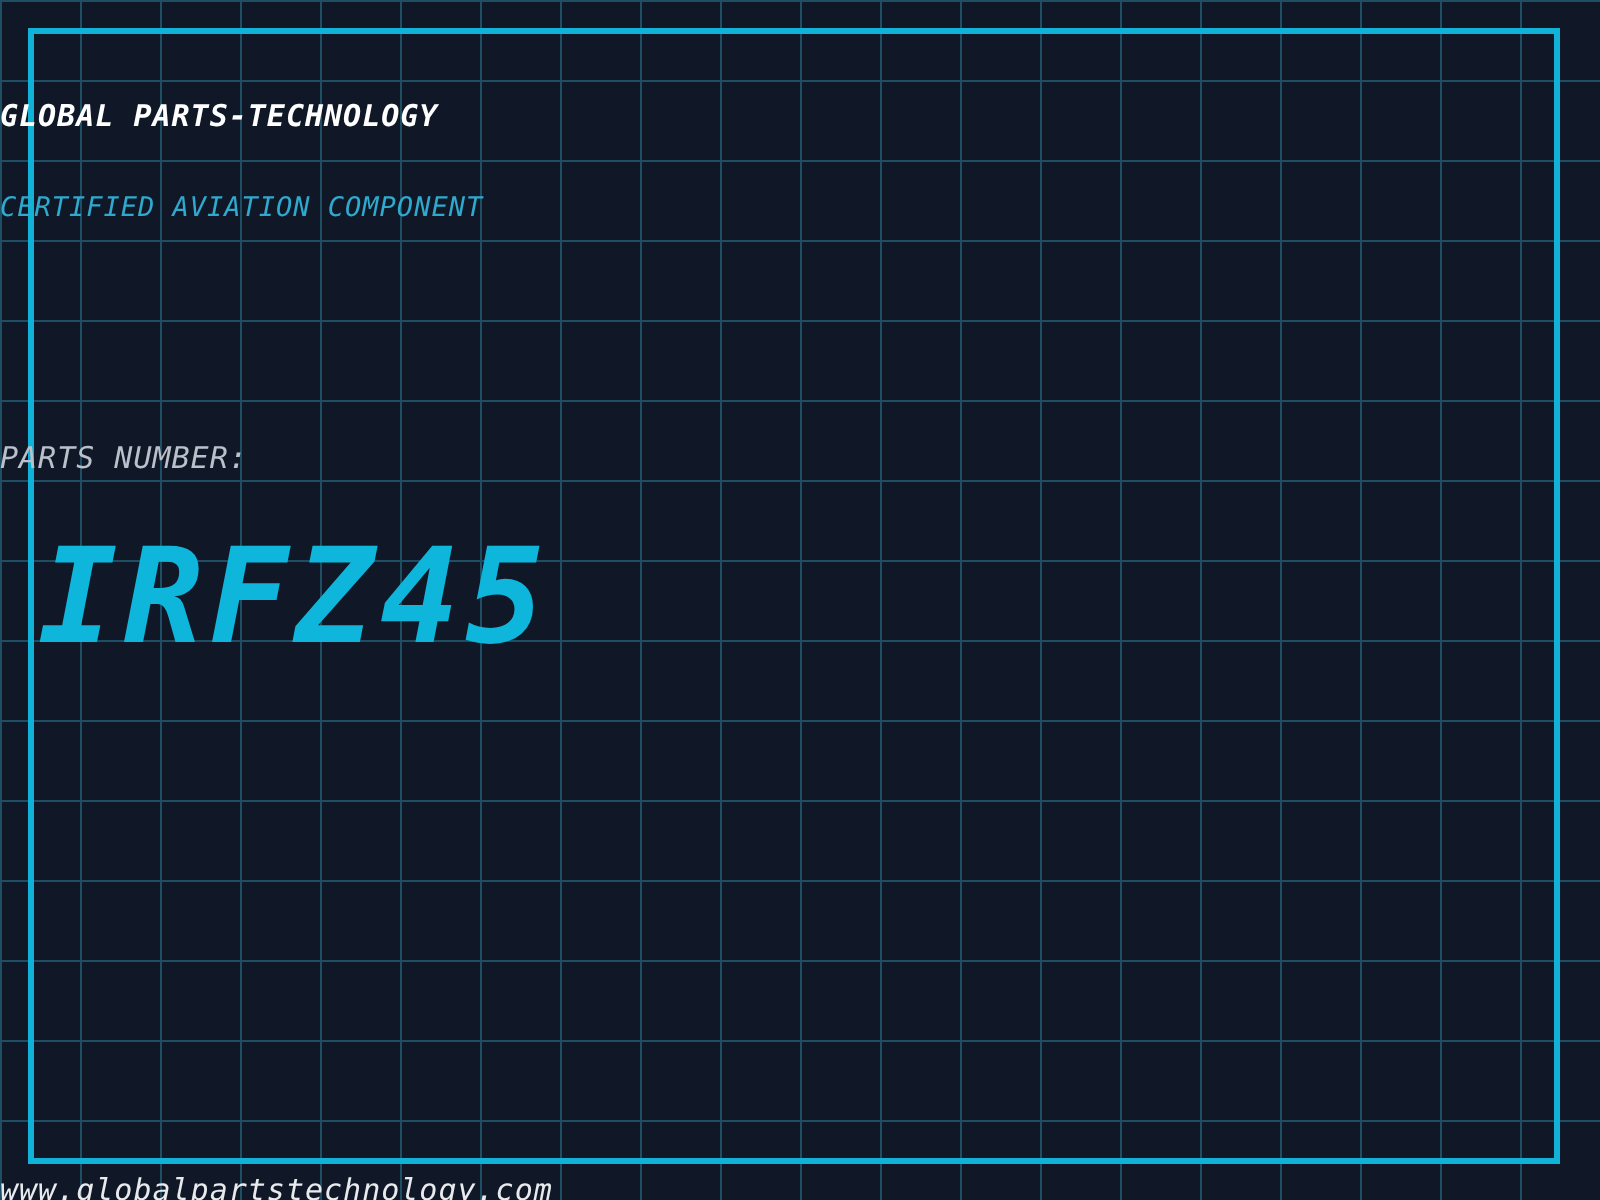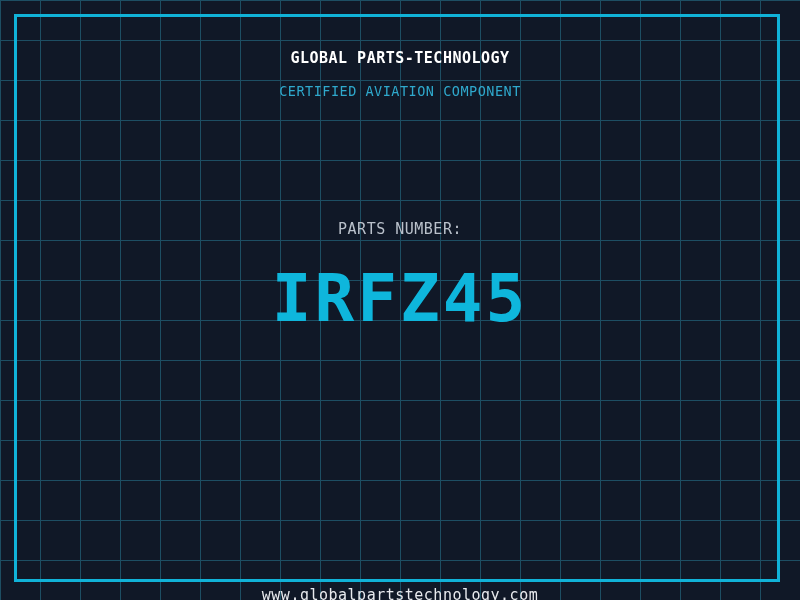--- a/index.html
+++ b/index.html
@@ -24,52 +24,54 @@
     width: 766px;
     height: 568px;
     border: 3px solid var(--frame, #10b2d8);
     box-sizing: border-box;
     pointer-events: none;
   }
   .centered-line {
     position: absolute;
     left: 0;
     right: 0;
-    text-align: center;
+    text-align: left;
     white-space: pre;
+    font-style: italic;
   }
   .company-title {
     top: 48px;
     line-height: 20px;
     font-size: 15px;
     font-weight: bold;
     letter-spacing: 0.5px;
     color: var(--title, #ffffff);
   }
   .certification-subtitle {
-    top: 82px;
+    top: 95px;
     line-height: 18px;
     font-size: 13.5px;
     letter-spacing: 0.5px;
     color: var(--subtitle, #2fa9cd);
   }
   .part-number-label {
     top: 220px;
     line-height: 18px;
     font-size: 15px;
     letter-spacing: 0.5px;
     color: var(--label, #bac1cb);
   }
   .part-number-value {
     top: 258px;
     line-height: 82px;
     font-size: 66px;
     font-weight: bold;
     letter-spacing: 3px;
     color: var(--part-number, #0eb6dc);
+    padding-left: 19px;
   }
   .website-url {
     top: 548px;
     line-height: 18px;
     font-size: 15px;
     letter-spacing: 0.5px;
     color: var(--website, #e8eaee);
     margin-top: 38px;
   }
 </style>

